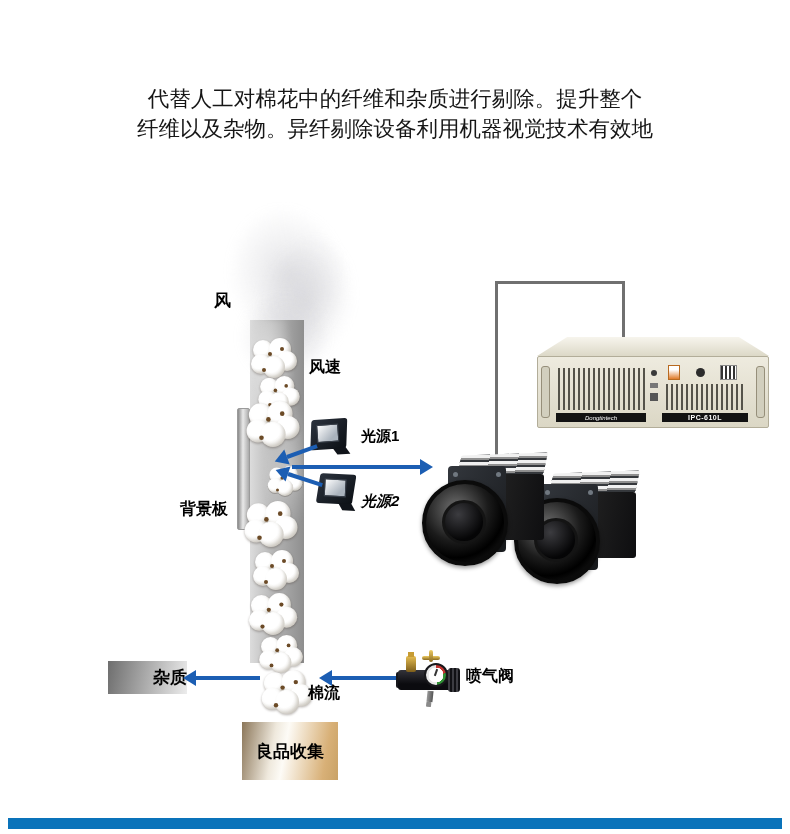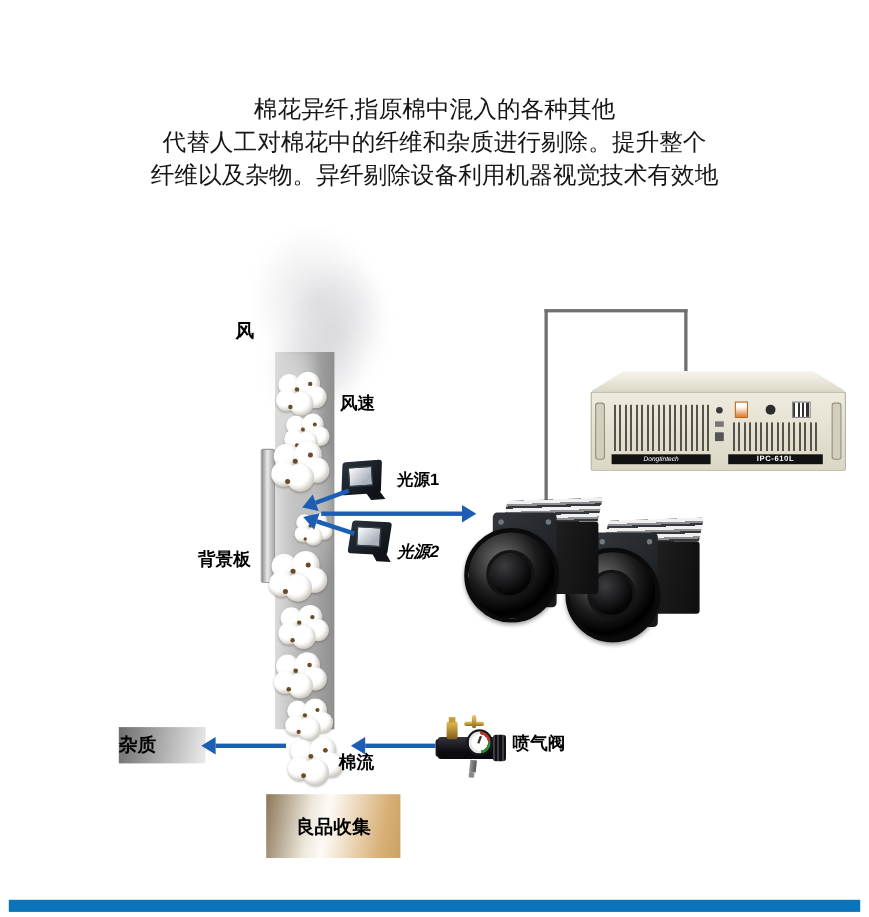--- a/index.html
+++ b/index.html
@@ -73,23 +73,23 @@
     background:linear-gradient(#f7f5ed,#dcd8c7);}
   .ipc-front{position:absolute;left:0;top:19px;width:230px;height:70px;
     background:linear-gradient(#eeebdf,#dbd7c5);border:1px solid #b2ad99;border-radius:2px;}
   .ipc-handle{position:absolute;top:9px;width:7px;height:50px;background:#d2cfbe;border:1px solid #968f7a;border-radius:3px;}
   .ipc-grille{background:repeating-linear-gradient(90deg,#55534a 0 2px,transparent 2px 5px);position:absolute;}
   .ipc-strip{position:absolute;height:9px;background:#121212;color:#fff;display:flex;align-items:center;justify-content:center;overflow:hidden;}
   .ipc-badge{position:absolute;}
   .ipc-caption{position:absolute;left:540px;top:434px;width:160px;font-size:17px;font-weight:bold;color:#000;z-index:6;}
   
   .impurity-box{position:absolute;left:108px;top:661px;width:79px;height:33px;
-    background:linear-gradient(100deg,#6e6e6e,#ececec);display:flex;align-items:center;justify-content:flex-start;
+    background:linear-gradient(100deg,#6e6e6e,#ececec);display:flex;align-items:center;justify-content:flex-end;
     font-size:17px;font-weight:600;color:#000;z-index:5;}
-  .good-box{position:absolute;left:242px;top:722px;width:122px;height:58px;
+  .good-box{position:absolute;left:242px;top:722px;width:96px;height:58px;
     background:linear-gradient(100deg,#8b7659 0%,#efe9dd 33%,#fdfbf6 45%,#d8b077 85%,#c9a266 100%);
     display:flex;align-items:center;justify-content:center;font-size:17px;font-weight:600;color:#000;z-index:5;}
   
   .valve{position:absolute;left:396px;top:650px;width:68px;height:58px;z-index:6;}
   .v-body{position:absolute;left:2px;top:20px;width:54px;height:20px;border-radius:3px;
     background:linear-gradient(#33333a,#0b0b0f 70%);}
   .v-endL{position:absolute;left:0;top:22px;width:8px;height:16px;background:#17171b;border-radius:2px;}
   .v-endR{position:absolute;left:52px;top:18px;width:12px;height:24px;border-radius:3px;
     background:repeating-linear-gradient(90deg,#3c3c42 0 2px,#101014 2px 4px);}
   .v-brass1{position:absolute;left:10px;top:6px;width:10px;height:16px;border-radius:2px;
@@ -106,21 +106,20 @@
   
   .footer-bar{position:absolute;left:8px;top:818px;width:774px;height:11px;background:#0a73ba;}
 </style>
 </head>
 <body>
 
 <div class="stage">
 
 
   <div class="intro">
-    <div>棉花异纤,指原棉中混入的各种其他</div>
     <div>代替人工对棉花中的纤维和杂质进行剔除。提升整个</div>
     <div>纤维以及杂物。异纤剔除设备利用机器视觉技术有效地</div>
   </div>
 
   <div class="smoke" style="left:228px;top:205px;width:118px;height:140px;transform:rotate(-12deg);"></div>
   <div class="smoke" style="left:258px;top:235px;width:96px;height:130px;transform:rotate(14deg);"></div>
   <div class="smoke" style="left:238px;top:292px;width:92px;height:90px;"></div>
 
   <div class="lbl" style="left:214px;top:289px;font-size:17px;">风</div>
   <div class="tube"></div>

